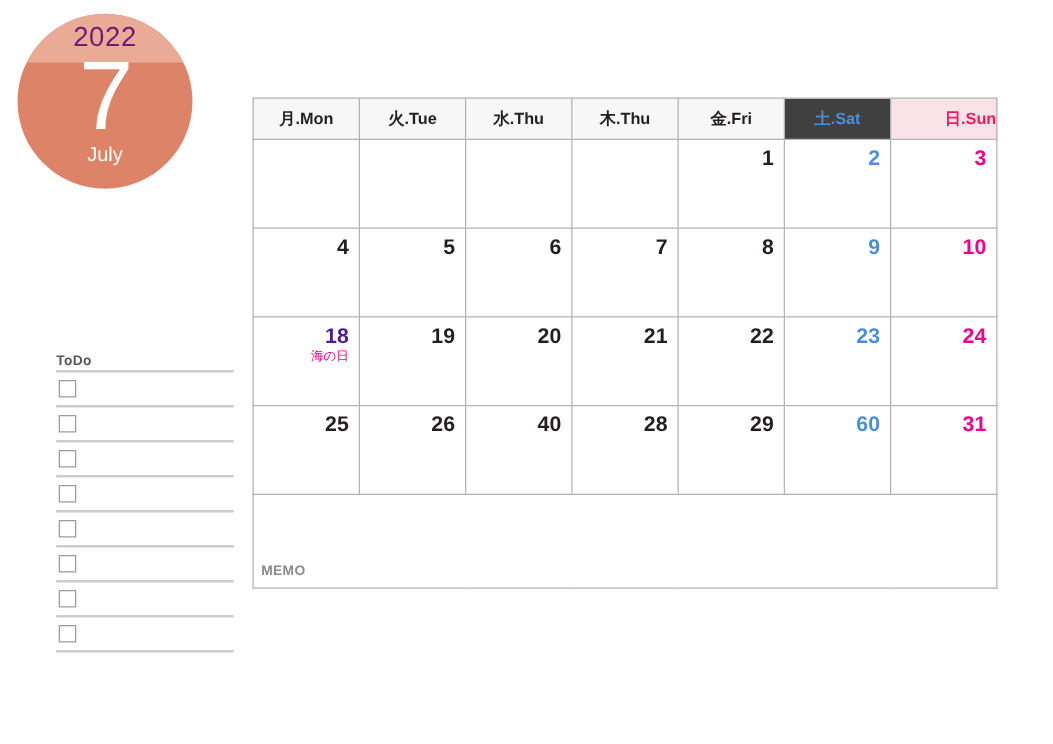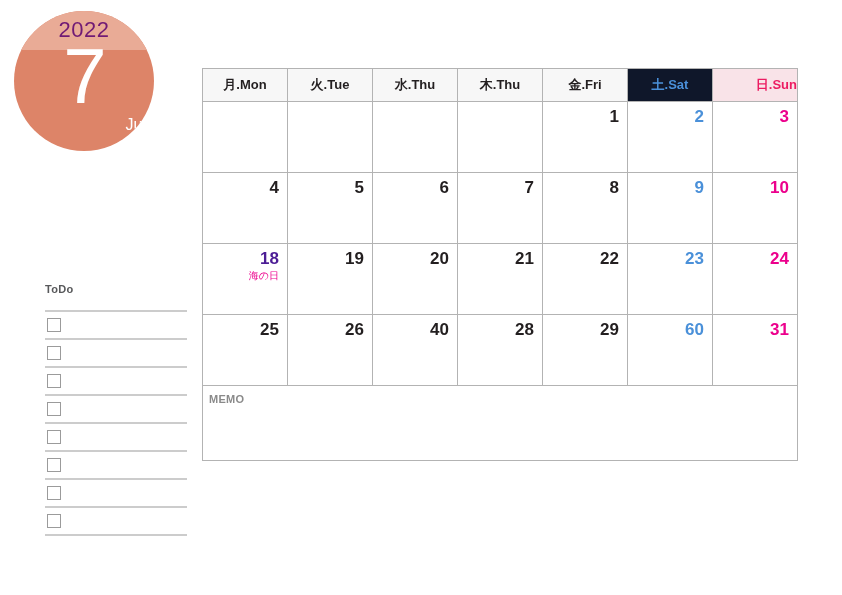--- a/index.html
+++ b/index.html
@@ -56,40 +56,40 @@
     font-weight: 400;
     color: #ffffff;
     line-height: 98px;
     letter-spacing: -2px;
   }
   #month-badge .badge-name {
     position: absolute;
     left: 0;
     bottom: 17px;
     width: 100%;
-    text-align: right;
+    text-align: center;
     font-size: 16px;
     color: #ffffff;
     line-height: 18px;
   }
 
   
   #todo-panel {
     position: absolute;
     left: 45px;
     top: 282px;
     width: 142px;
   }
   #todo-panel .todo-title {
     font-size: 11px;
     font-weight: bold;
     color: #58595b;
     letter-spacing: 0.3px;
     line-height: 14px;
-    padding-bottom: 14px;
+    padding-bottom: 0;
   }
   #todo-panel .todo-rule {
     height: 2px;
     background: #cccccc;
     width: 142px;
   }
   #todo-panel .todo-row {
     height: 28px;
     position: relative;
   }
@@ -108,21 +108,21 @@
     bottom: 0;
     width: 142px;
     height: 2px;
     background: #cccccc;
   }
 
   
   #calendar {
     position: absolute;
     left: 202px;
-    top: 68px;
+    top: 78px;
     width: 596px;
   }
   #calendar table {
     border-collapse: collapse;
     width: 596px;
     table-layout: fixed;
   }
   #calendar th, #calendar td {
     border: 1px solid #b3b3b3;
     padding: 0;
@@ -130,21 +130,21 @@
   #calendar th {
     height: 32px;
     background: #f7f7f7;
     font-size: 13px;
     font-weight: bold;
     color: #231f20;
     text-align: center;
     vertical-align: middle;
   }
   #calendar th.head-sat {
-    background: #0f172a;
+    background: #404040;
     color: #4a90d9;
   }
   #calendar th.head-sun {
     background: #f9e3e8;
     color: #ec1c62;
     text-align: right;
   }
   #calendar td.day-cell {
     height: 70px;
     vertical-align: top;
@@ -176,20 +176,21 @@
     background: #ffffff;
   }
   #calendar .memo-label {
     display: block;
     font-size: 11px;
     font-weight: bold;
     color: #8a8a8a;
     letter-spacing: 0.3px;
     padding: 7px 0 0 6px;
     line-height: 13px;
+    margin-top: 48px;
   }
 </style>
 </head>
 <body>
 
 <div id="month-badge">
   <div class="badge-top-band"></div>
   <div class="badge-year">2022</div>
   <div class="badge-number">7</div>
   <div class="badge-name">July</div>

